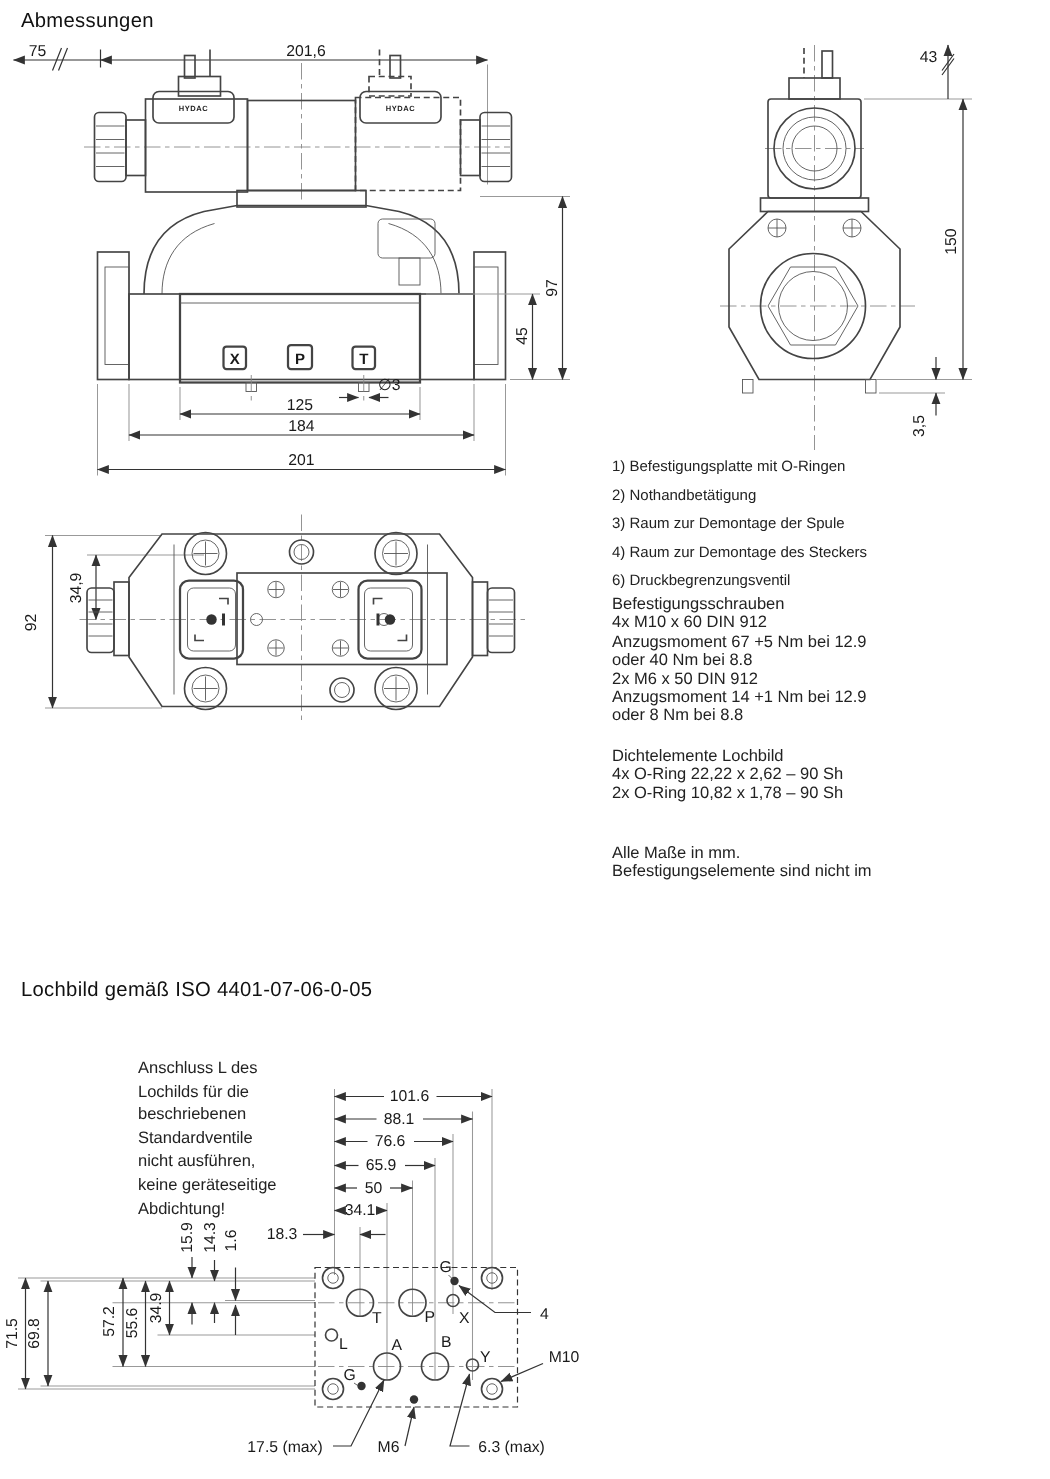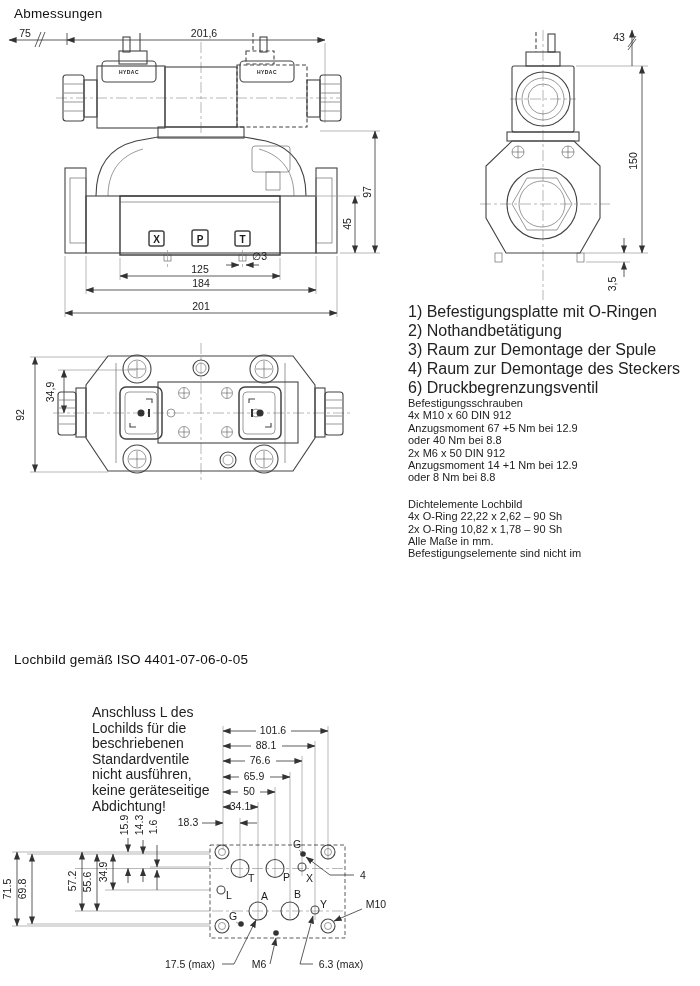--- a/index.html
+++ b/index.html
@@ -1,23 +1,23 @@
 <!DOCTYPE html>
 <html><head>
 <meta charset="utf-8">
 <style>
   *{margin:0;padding:0;box-sizing:border-box}
   html,body{background:#fff}
   body{width:700px;height:986px;position:relative;overflow:hidden;
        font-family:"Liberation Sans",sans-serif;color:#1a1a1a}
   .abs{position:absolute}
   .sec-title{font-size:13.5px;font-weight:normal;color:#111;letter-spacing:.2px}
-  .note-line{font-size:16px;line-height:19px;white-space:nowrap;color:#222}
+  .note-line{font-size:10px;line-height:19px;white-space:nowrap;color:#222}
   .tblock{font-size:11px;line-height:12.4px;white-space:nowrap;color:#222}
-  .bnote{font-size:14px;line-height:15.6px;white-space:nowrap;color:#222}
+  .bnote{font-size:11px;line-height:15.6px;white-space:nowrap;color:#222}
   svg{position:absolute;overflow:visible}
   svg text{font-family:"Liberation Sans",sans-serif;fill:#1a1a1a}
   .dim{font-size:10.5px}
   .brand{font-size:5px;font-weight:bold;letter-spacing:.4px}
   .port{font-size:10px;font-weight:bold}
   .plabel{font-size:10.5px}
   .dl{stroke:#333;stroke-width:.8;fill:none}
   .xl{stroke:#999;stroke-width:.7;fill:none}
   .ol{stroke:#444;stroke-width:1.1;fill:none}
   .olw{stroke:#444;stroke-width:1.5;fill:none}
@@ -212,21 +212,21 @@
     <div>oder 40 Nm bei 8.8</div>
     <div>2x M6 x 50 DIN 912</div>
     <div>Anzugsmoment 14 +1 Nm bei 12.9</div>
     <div>oder 8 Nm bei 8.8</div>
   </div>
   <div class="tblock" style="margin-top:14px">
     <div>Dichtelemente Lochbild</div>
     <div>4x O-Ring 22,22 x 2,62 – 90 Sh</div>
     <div>2x O-Ring 10,82 x 1,78 – 90 Sh</div>
   </div>
-  <div class="tblock" style="">
+  <div class="tblock" style="margin-top:28px">
     <div>Alle Maße in mm.</div>
     <div>Befestigungselemente sind nicht im</div>
   </div>
 </div>
 
 <svg style="left:8px;top:335px" width="420" height="175" viewBox="0 0 420 175">
   <defs>
     <marker id="aT" viewBox="0 0 10 10" refX="9.5" refY="5" markerWidth="10" markerHeight="10" orient="auto-start-reverse">
       <path d="M0,1.2 L10,5 L0,8.8 Z" fill="#333"></path>
     </marker>

